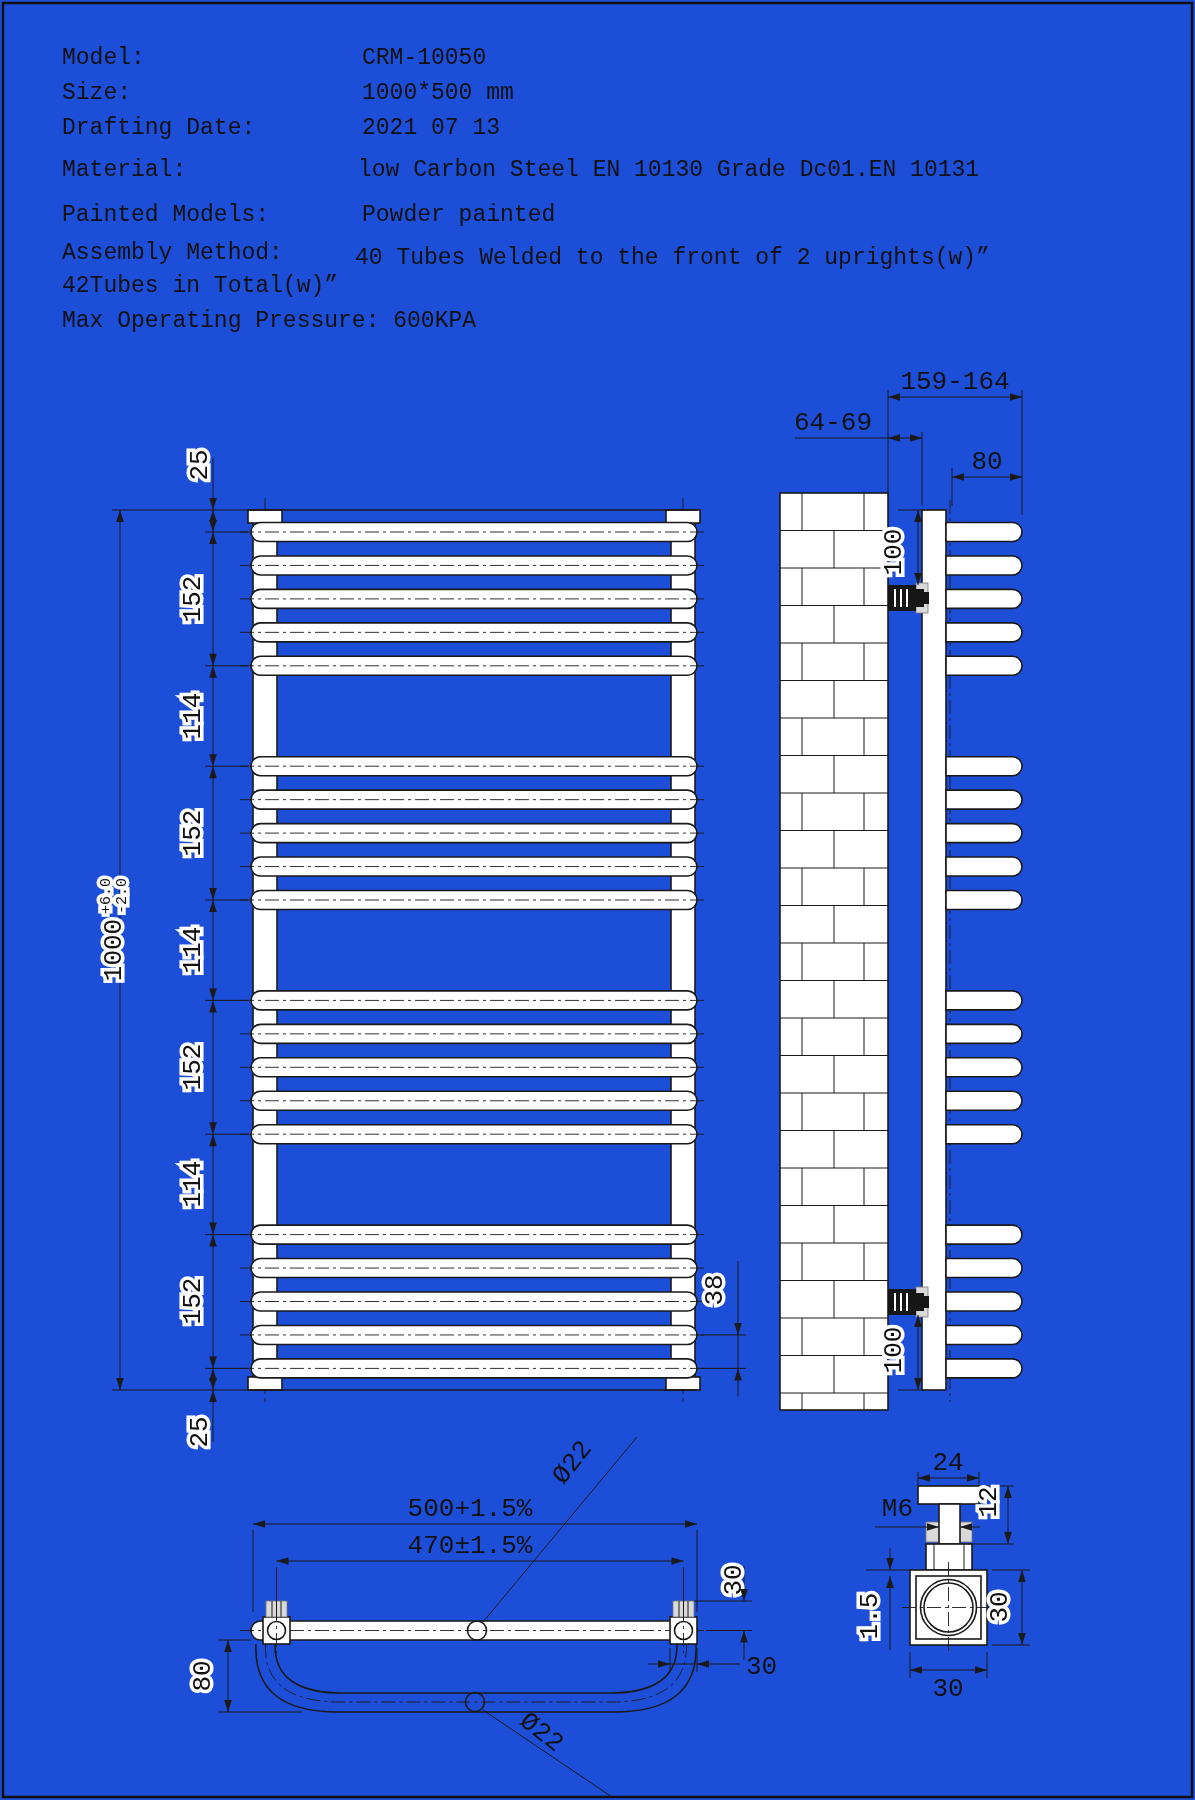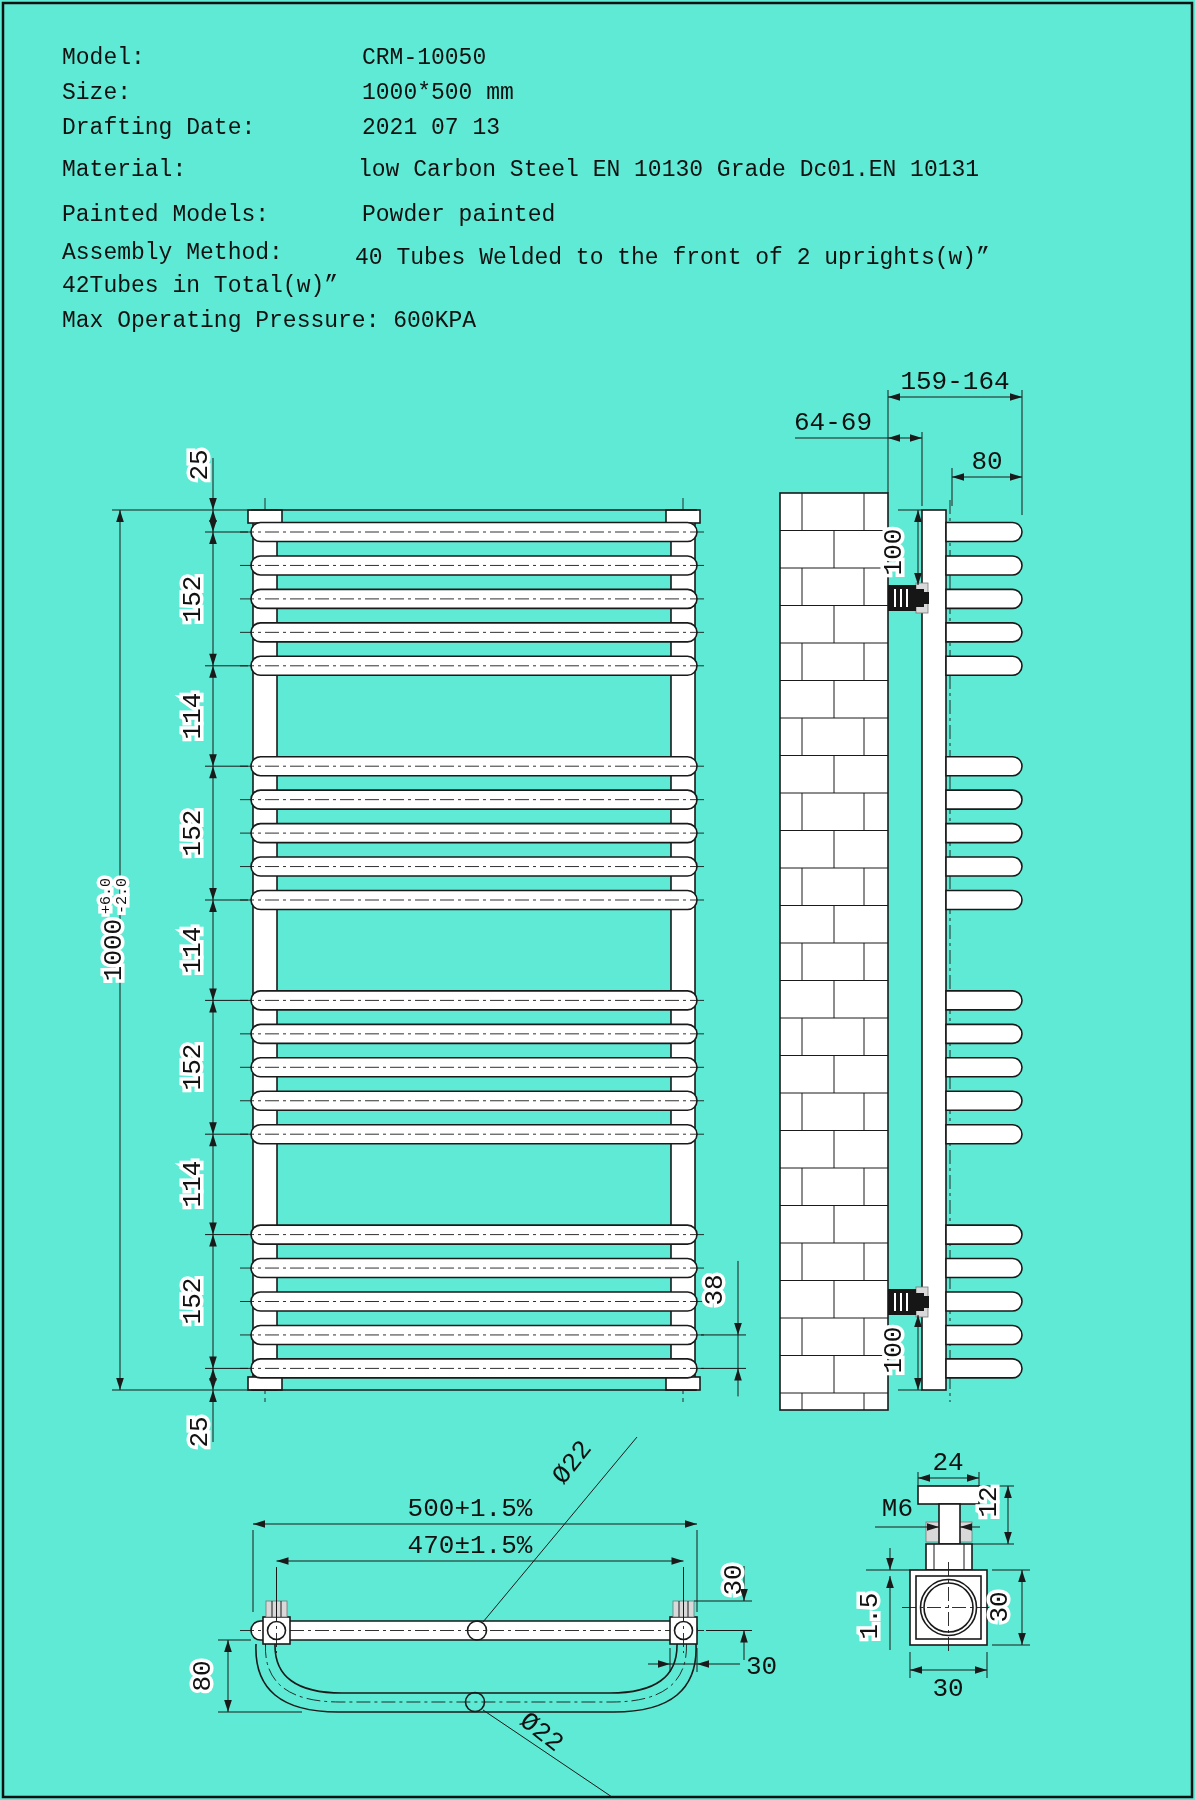--- a/index.html
+++ b/index.html
@@ -1,16 +1,16 @@
 <!DOCTYPE html>
 <html><head>
 <meta charset="utf-8">
 <style>
   html,body{margin:0;padding:0;background:#888;}
-  #page{position:relative;width:1195px;height:1800px;background:#5eead4;margin:0 auto;
+  #page{position:relative;width:1195px;height:1800px;background:#1d4ed8;margin:0 auto;
         font-family:"Liberation Mono", monospace;}
   svg{position:absolute;left:0;top:0;}
   .obj{stroke:#1a1a1a;stroke-width:1.6;fill:none;}
   .objw{stroke:#1a1a1a;stroke-width:1.6;fill:#ffffff;}
   .thin{stroke:#1a1a1a;stroke-width:1;fill:none;}
   .cl{stroke:#1a1a1a;stroke-width:0.9;fill:none;stroke-dasharray:14 4 3 4;}
   .dim{stroke:#1a1a1a;stroke-width:1;fill:none;}
   .arr{fill:#1a1a1a;stroke:none;}
   .spec{font-size:23px;fill:#111;}
   .dimtxt{font-size:26px;fill:#111;}

